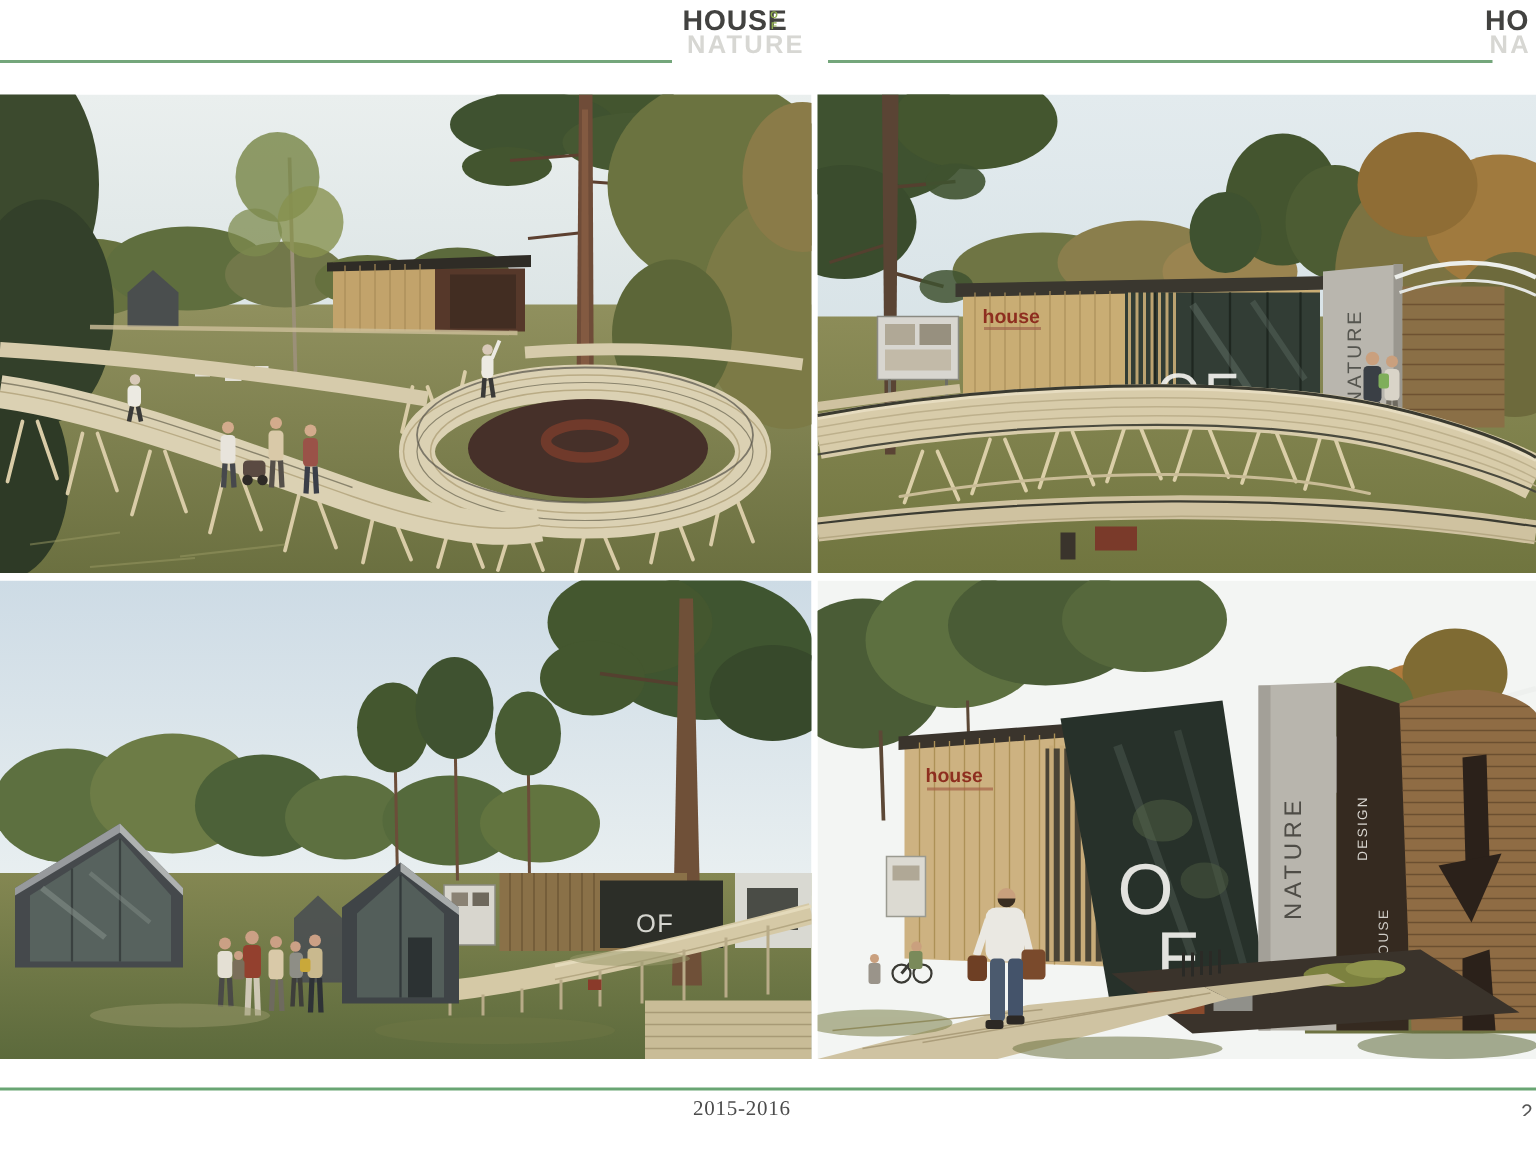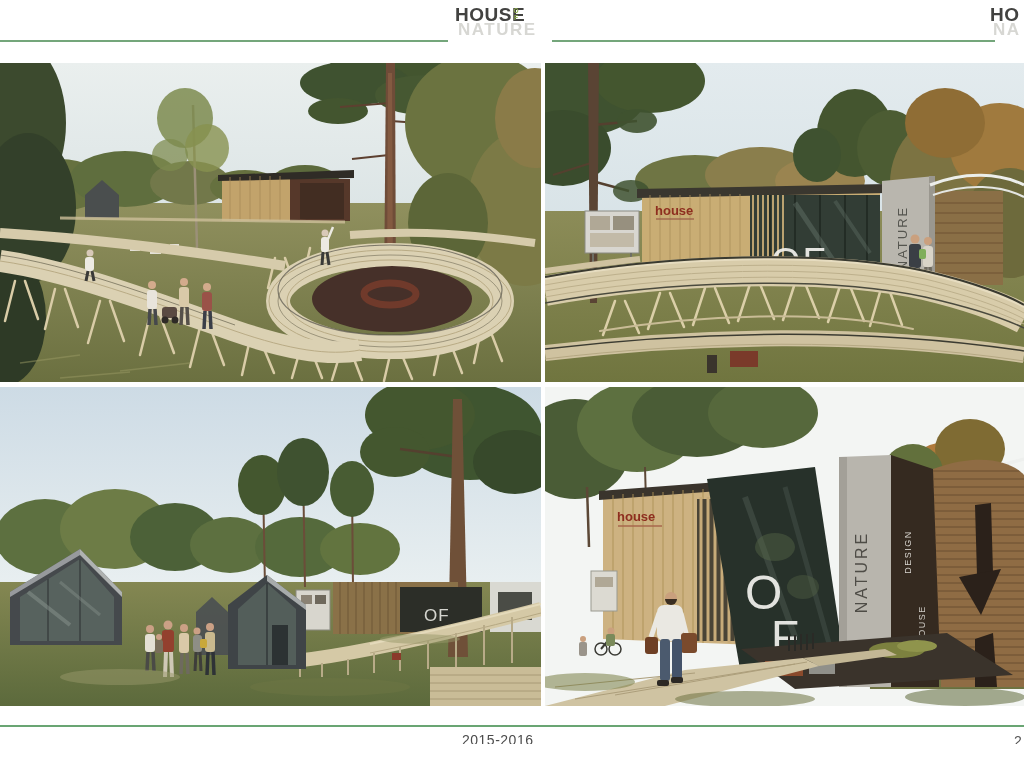--- a/index.html
+++ b/index.html
@@ -15,21 +15,21 @@
   .logo2{position:absolute;top:5px;left:990px;width:110px;height:36px;}
   .rule{position:absolute;height:2px;background:#74a67b;}
   .rule-left{left:0;top:40px;width:448px;}
   .rule-right{left:552px;top:40px;width:443px;}
   .rule-footer{left:0;top:725px;width:1024px;background:#69a573;}
   
   .photo{position:absolute;display:block;}
   .pA{left:0;top:63px;}  .pB{left:545px;top:63px;}
   .pC{left:0;top:387px;} .pD{left:545px;top:387px;}
   
-  .years{position:absolute;top:732px;left:462px;font-size:14px;color:#4b4b4b;letter-spacing:.5px;}
+  .years{position:absolute;top:732px;left:462px;font-size:14px;color:#4b4b4b;letter-spacing:.5px;font-family:Liberation Serif, serif;}
   .pagenum{position:absolute;top:733px;left:1014px;font-size:14px;color:#555;}
   svg text{font-family:"Liberation Sans",sans-serif;}
 </style>
 </head>
 <body>
 
 <div class="slide">
 
   <div class="logo">
     <span class="t1">HOUSE</span>

